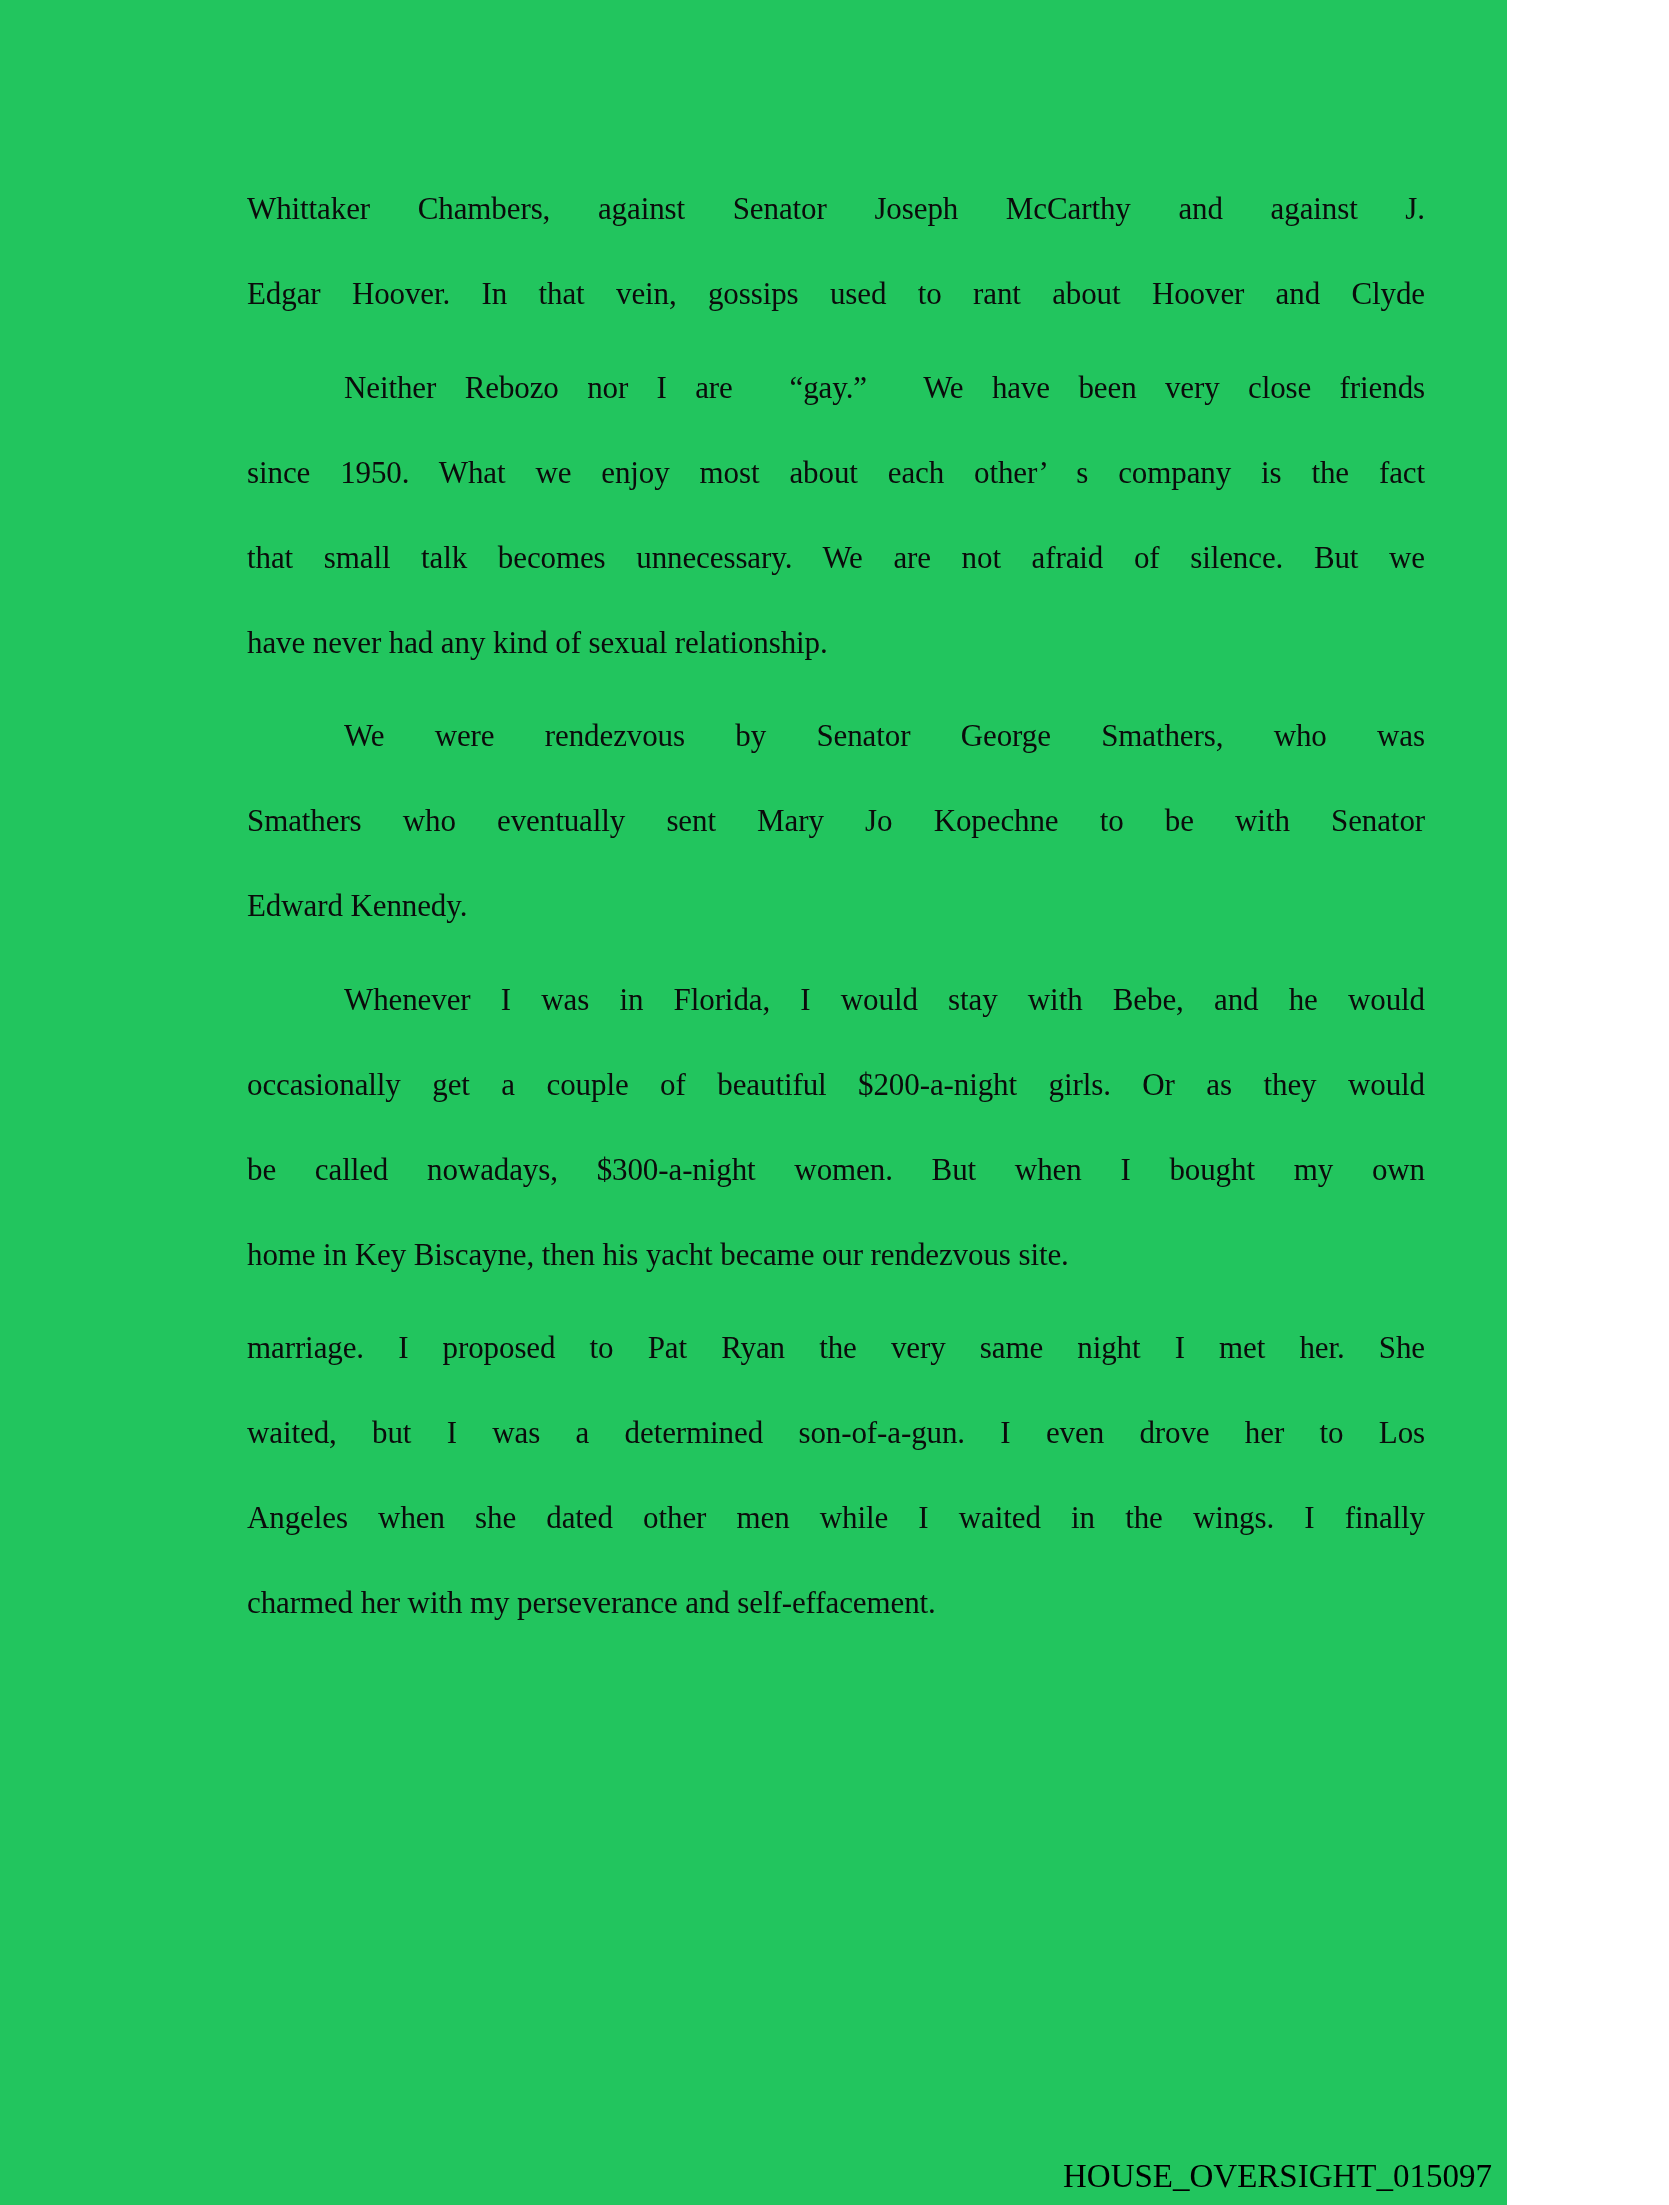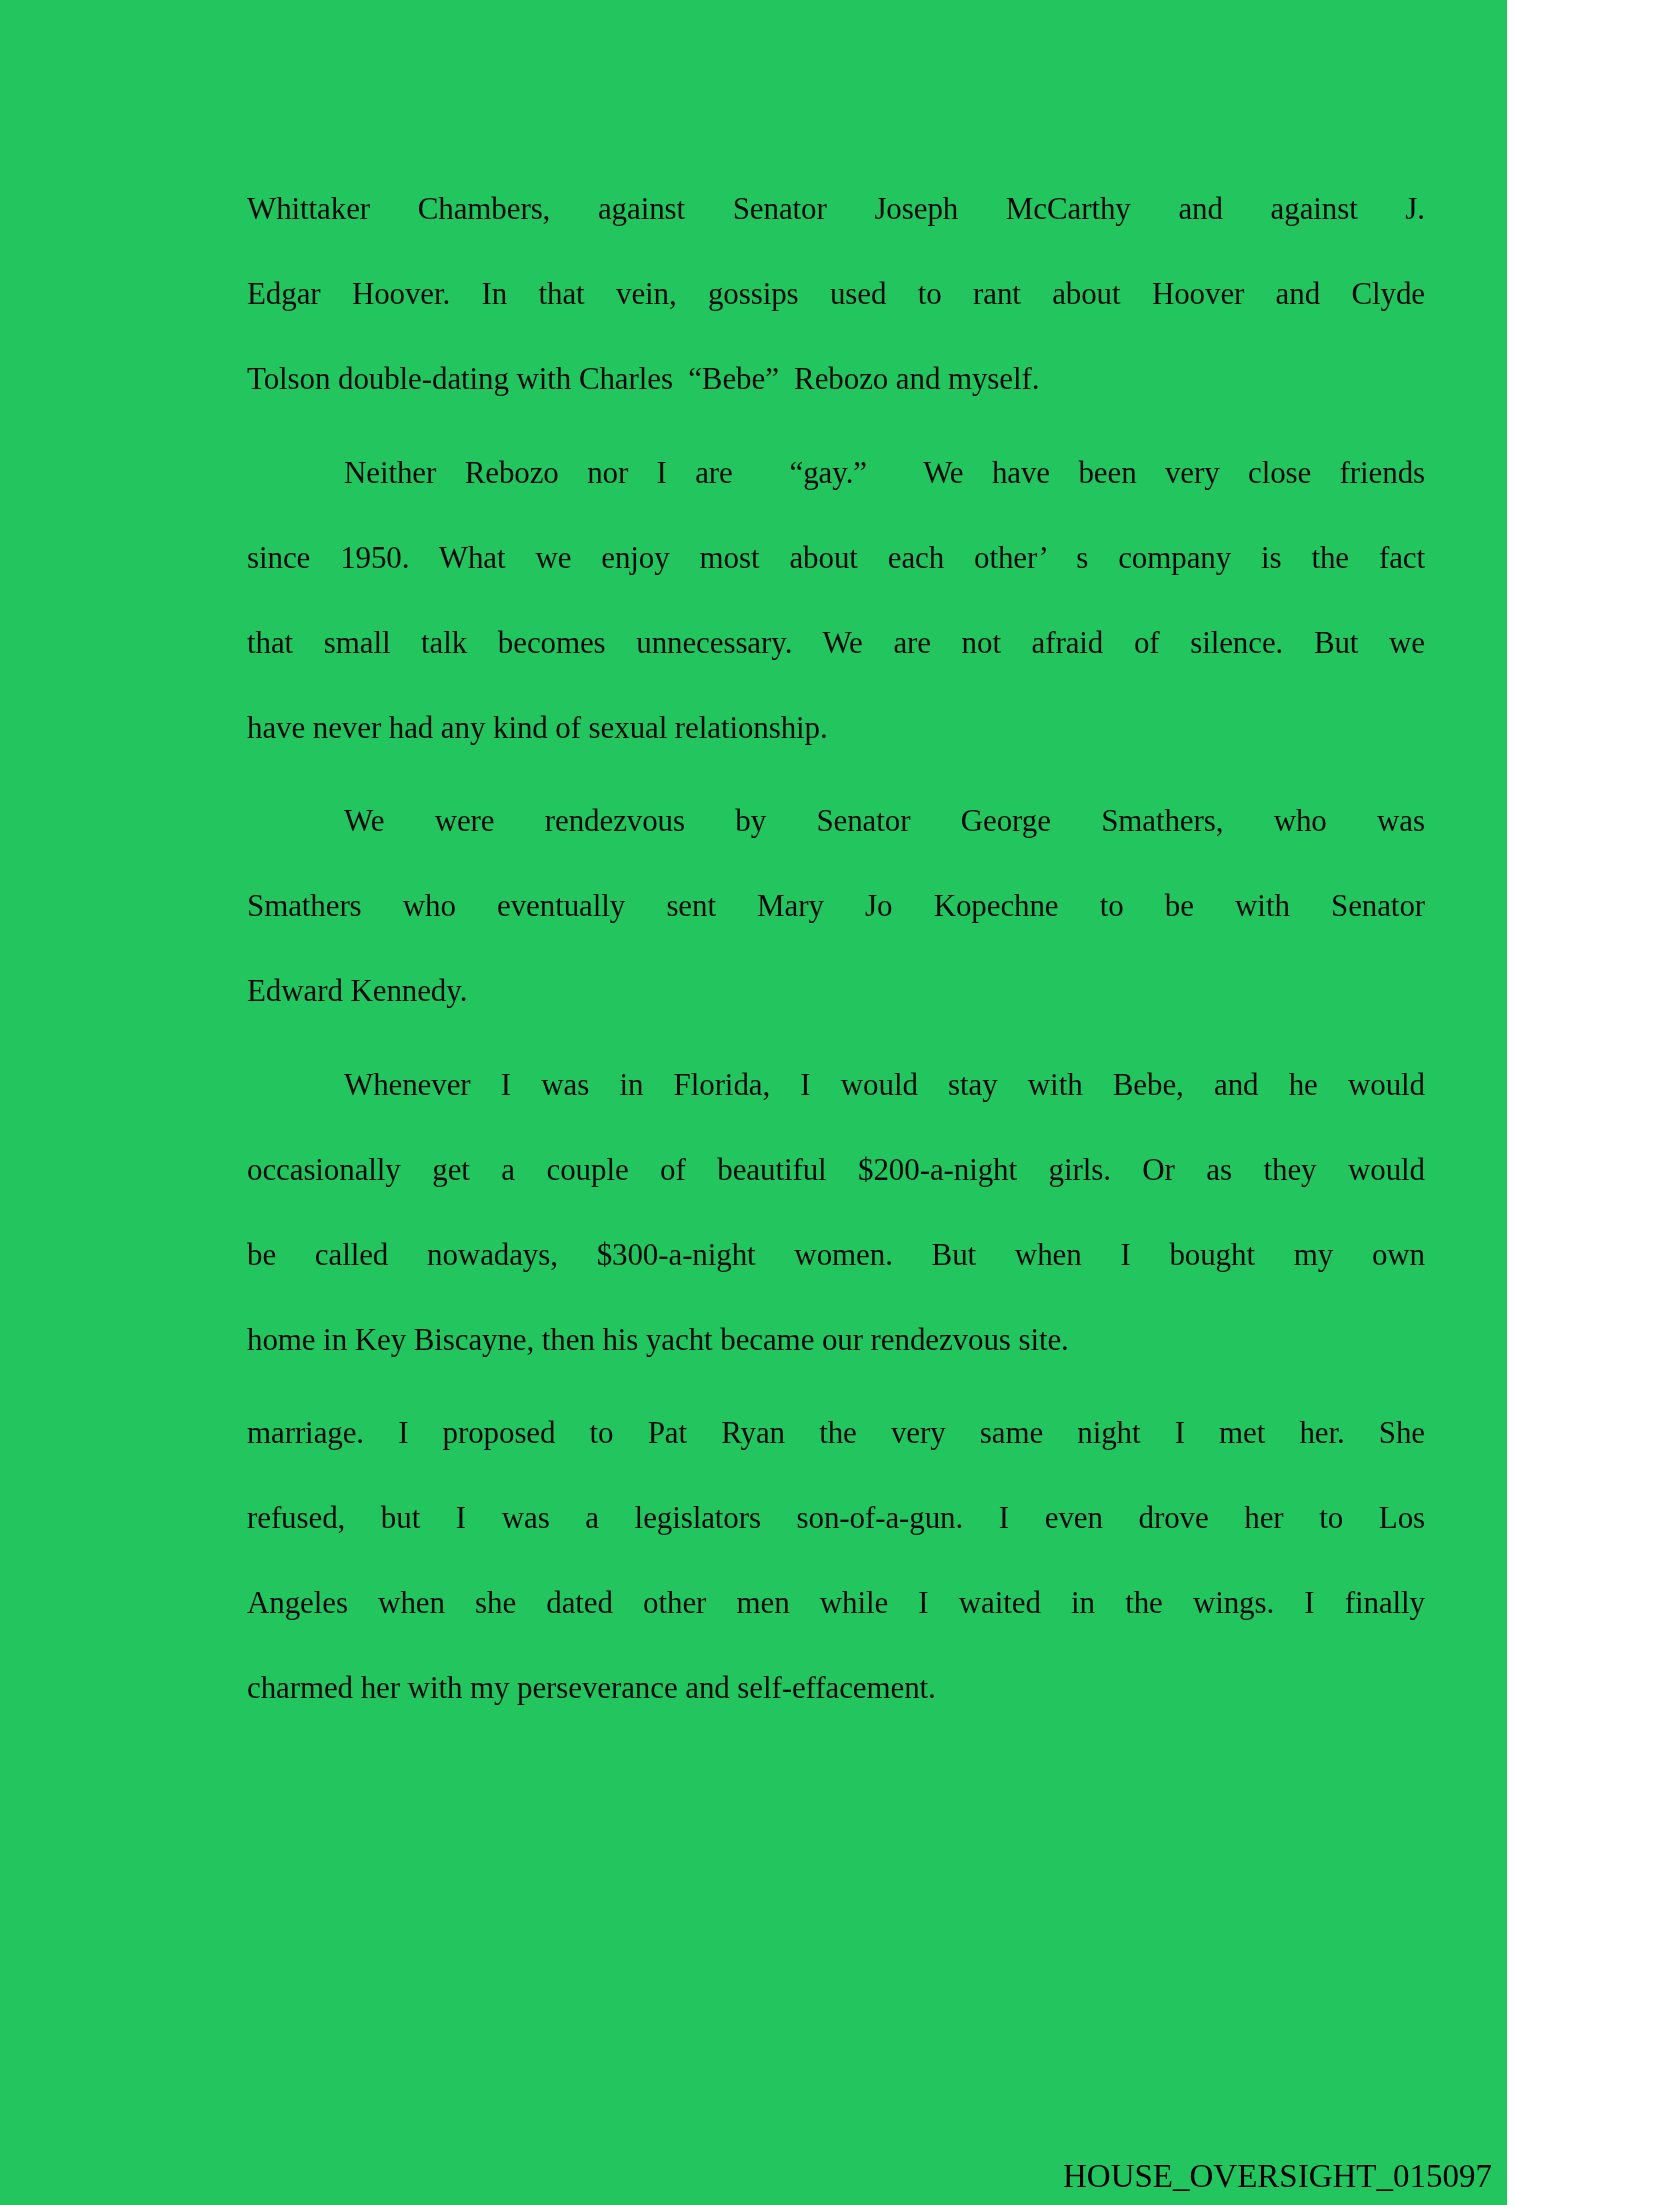--- a/index.html
+++ b/index.html
@@ -50,41 +50,40 @@
   }
 </style>
 </head>
 <body>
 
 <div class="page">
   <div class="text-block">
       <div class="para">
         <div class="line">Whittaker Chambers, against Senator Joseph McCarthy and against J.</div>
         <div class="line">Edgar Hoover. In that vein, gossips used to rant about Hoover and Clyde</div>
-        <div class="line last">Tolson double-dating with Charles &nbsp;“Bebe”&nbsp; Rebozo and myself.</div>
       </div>
       <div class="para">
         <div class="line indent">Neither Rebozo nor I are &nbsp;“gay.”&nbsp; We have been very close friends</div>
         <div class="line">since 1950. What we enjoy most about each other’ s company is the fact</div>
         <div class="line">that small talk becomes unnecessary. We are not afraid of silence. But we</div>
         <div class="line last">have never had any kind of sexual relationship.</div>
       </div>
       <div class="para">
         <div class="line indent">We were rendezvous by Senator George Smathers, who was</div>
         <div class="line">Smathers who eventually sent Mary Jo Kopechne to be with Senator</div>
         <div class="line last">Edward Kennedy.</div>
       </div>
       <div class="para">
         <div class="line indent">Whenever I was in Florida, I would stay with Bebe, and he would</div>
         <div class="line">occasionally get a couple of beautiful $200-a-night girls. Or as they would</div>
         <div class="line">be called nowadays, $300-a-night women. But when I bought my own</div>
         <div class="line last">home in Key Biscayne, then his yacht became our rendezvous site.</div>
       </div>
       <div class="para">
         <div class="line">marriage. I proposed to Pat Ryan the very same night I met her. She</div>
-        <div class="line">refused, but I was a legislators son-of-a-gun. I even drove her to Los</div>
+        <div class="line">waited, but I was a determined son-of-a-gun. I even drove her to Los</div>
         <div class="line">Angeles when she dated other men while I waited in the wings. I finally</div>
         <div class="line last">charmed her with my perseverance and self-effacement.</div>
       </div>
     </div>
   <div class="bates">HOUSE_OVERSIGHT_015097</div>
 </div>
 
 
 </body></html>

